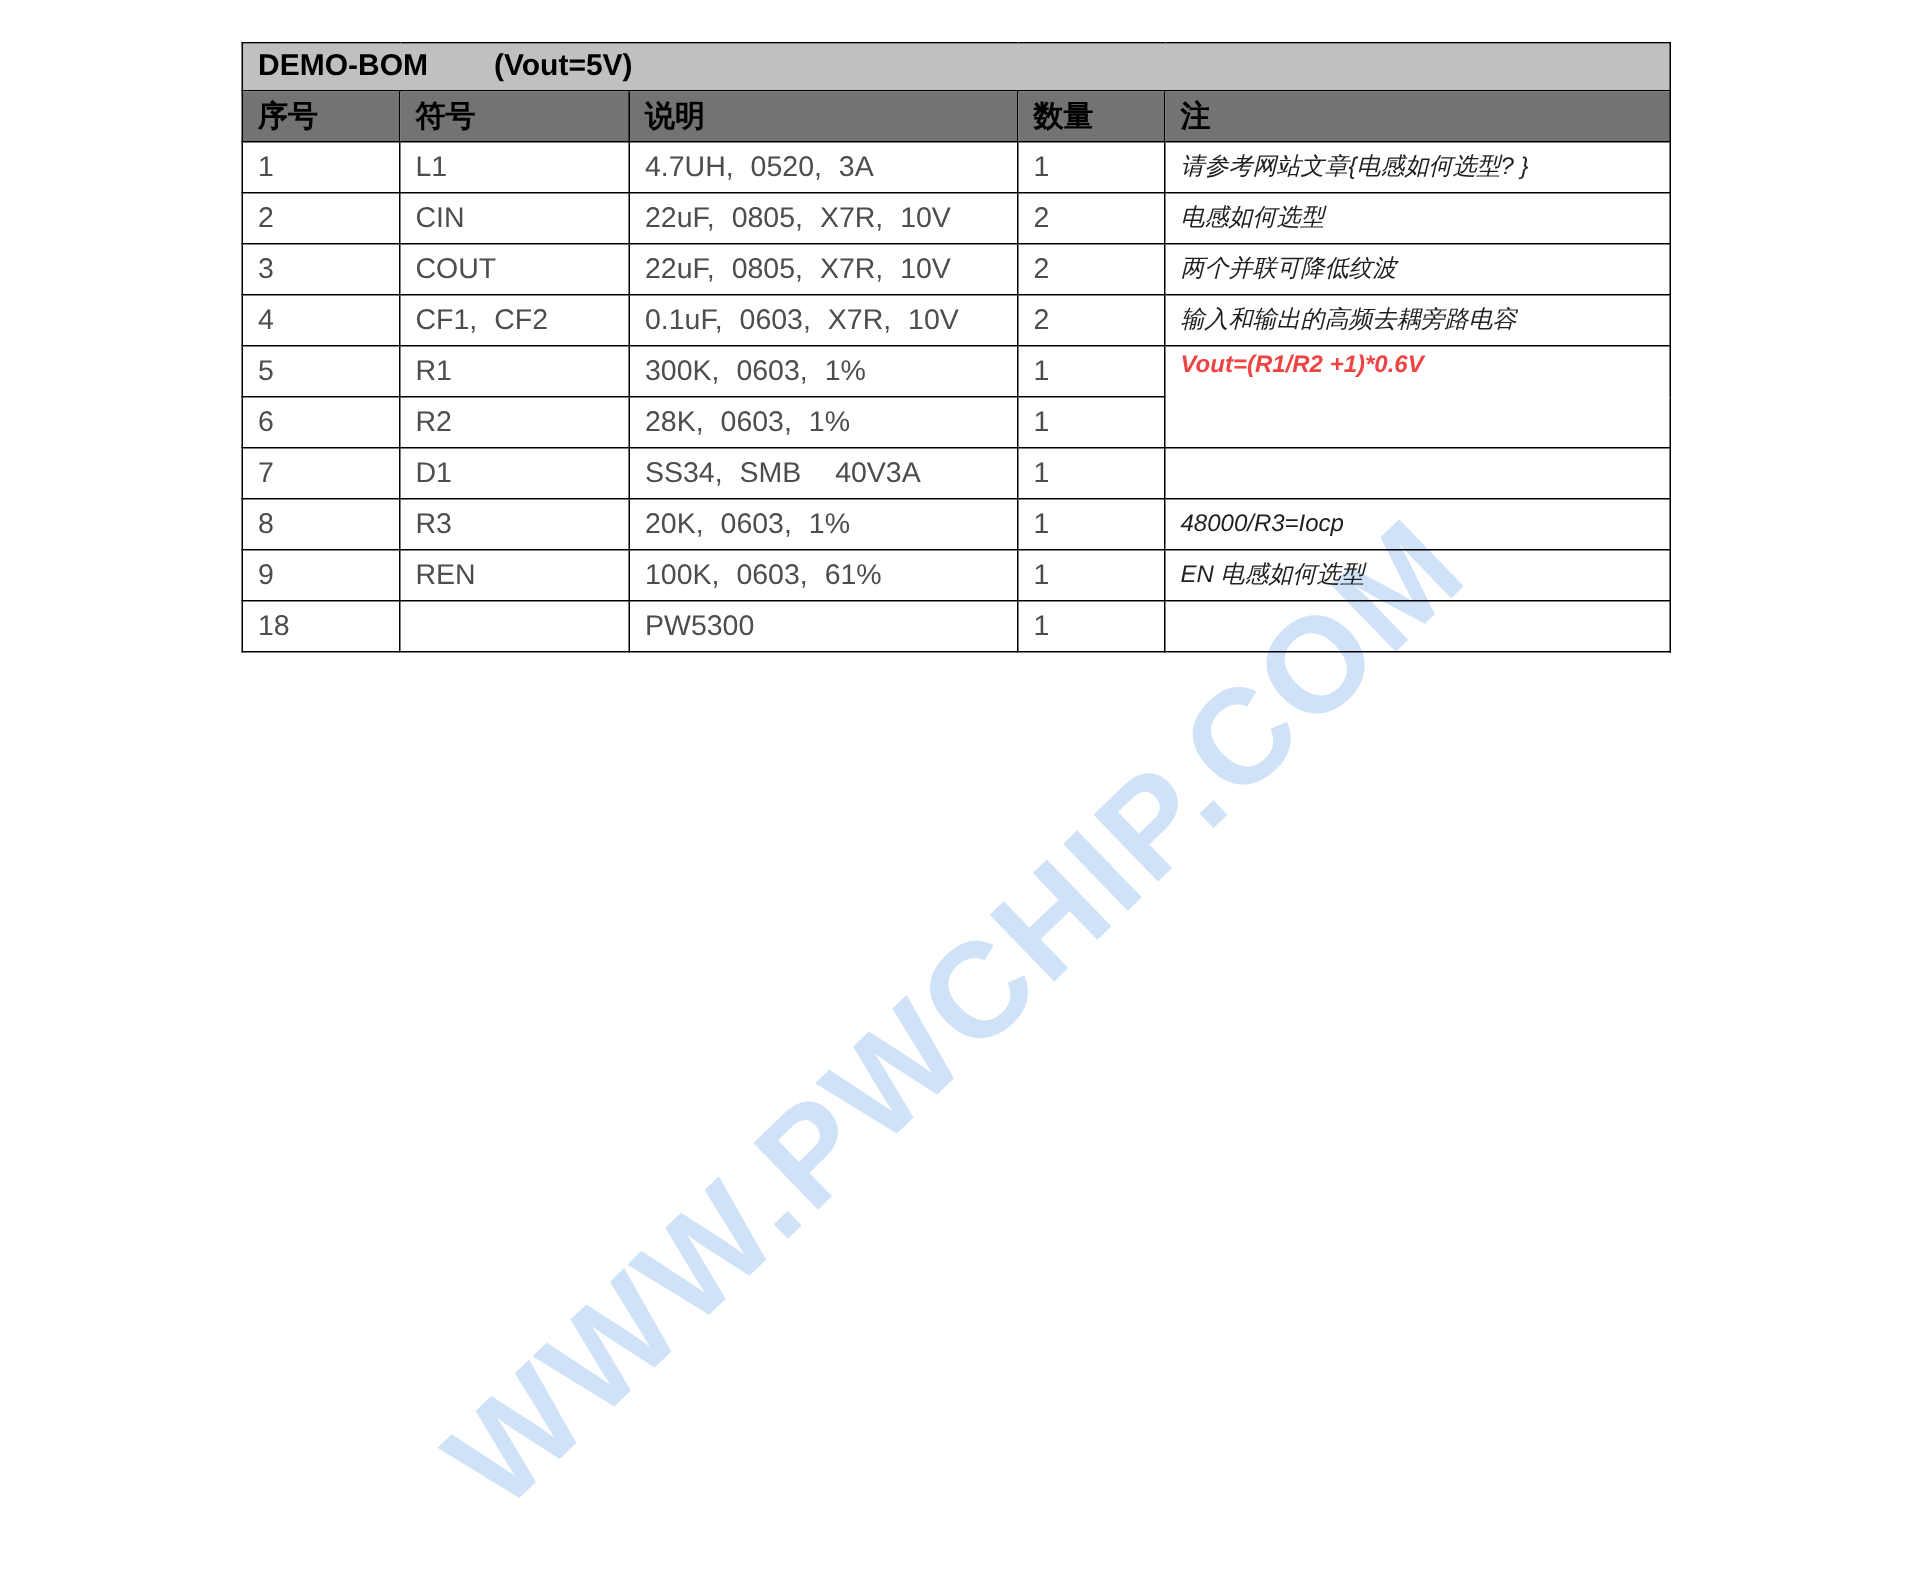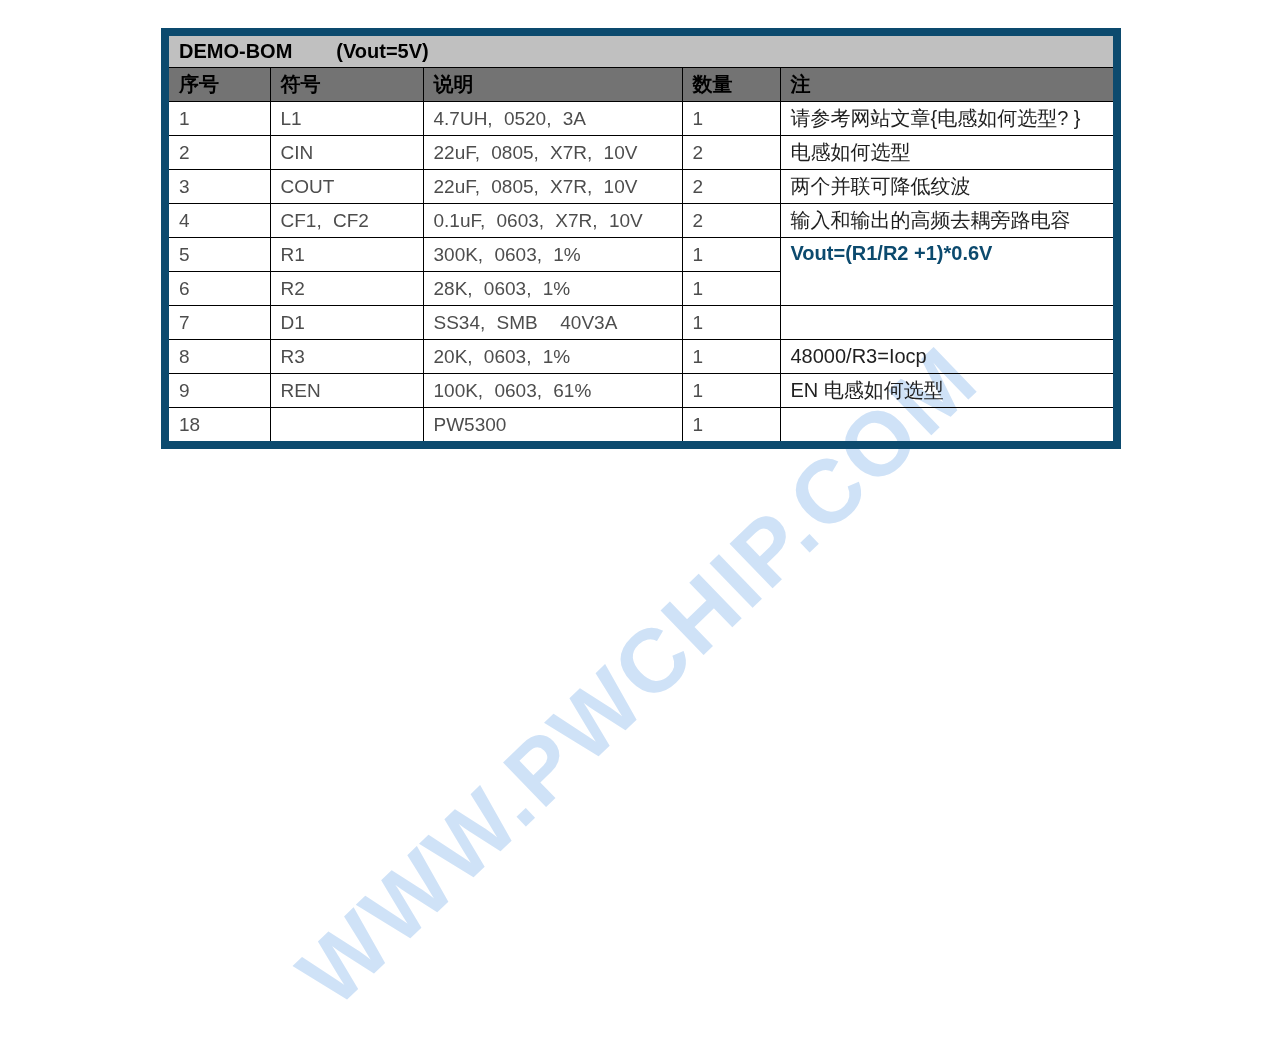--- a/index.html
+++ b/index.html
@@ -44,21 +44,21 @@
     table-layout: fixed;
     z-index: 1;
     background: transparent;
   }
   table.bom col.c-no     { width: 105px; }
   table.bom col.c-symbol { width: 153px; }
   table.bom col.c-desc   { width: 259px; }
   table.bom col.c-qty    { width: 98px;  }
   table.bom col.c-note   { width: 337px; }
 
-  table.bom { border: 8px solid #0c4a6e; padding-left: 32px; }
+  table.bom { border: 1px solid #0c4a6e; padding-left: 32px; }
   table.bom th, table.bom td {
     border: 1px solid #000;
     padding: 0 10px;
     text-align: left;
     overflow: hidden;
   }
   tr.title-row th {
     background: #c0c0c0;
     height: 31px;
     font-size: 20px;
@@ -81,25 +81,26 @@
     vertical-align: middle;
     white-space: pre;
     background: transparent;
   }
   td.cell-latin {
     color: #4d4d4d;
     word-spacing: 6px;
   }
   td.cell-note {
     color: #1f1f1f;
-    font-size: 20px;
+    font-size: 16px;
+    font-style: italic;
   }
   td.cell-note.note-bold {
     font-weight: bold;
-    color: #0c4a6e;
+    color: #ef4444;
     vertical-align: top;
     padding-top: 4px;
   }
 </style>
 </head>
 <body>
 
 <div class="page">
 
   <div class="watermark">WWW.PWCHIP.COM</div>

